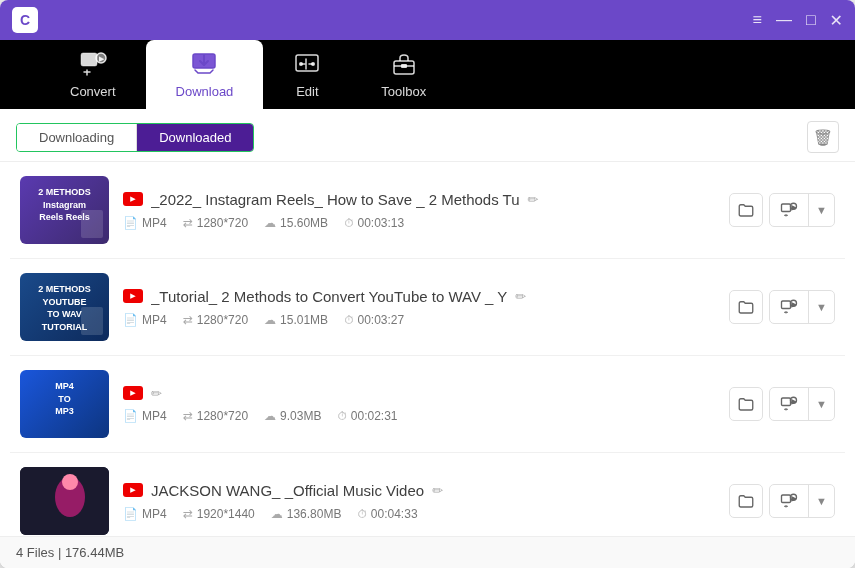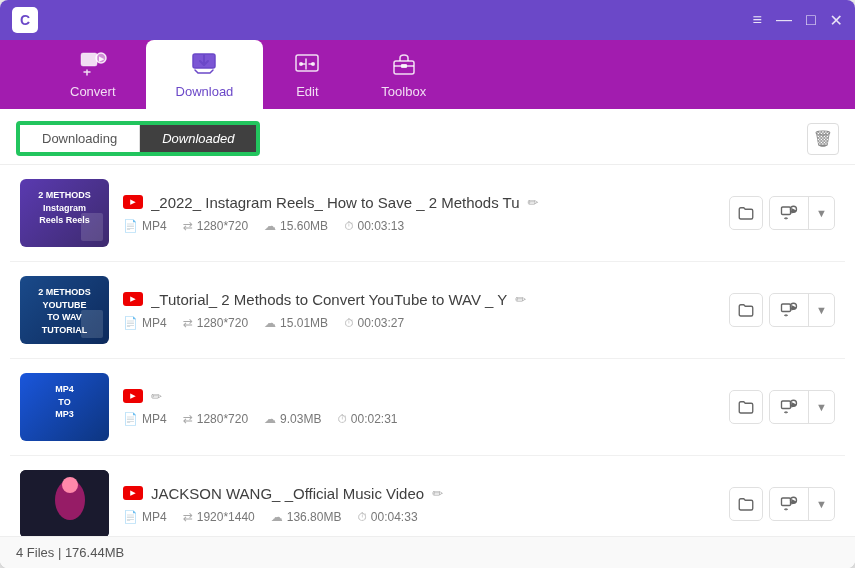--- a/index.html
+++ b/index.html
@@ -45,21 +45,21 @@
       gap: 14px;
       align-items: center;
     }
     .title-bar-controls span {
       color: #fff;
       font-size: 16px;
       cursor: pointer;
       opacity: 0.85;
     }
     .nav-bar {
-      background: #a21caf;
+      background: #000000;
       display: flex;
       align-items: flex-start;
       padding: 0 40px;
       flex-shrink: 0;
     }
     .nav-item {
       display: flex;
       flex-direction: column;
       align-items: center;
       justify-content: center;
@@ -90,37 +90,36 @@
     .tab-bar {
       display: flex;
       align-items: center;
       padding: 12px 16px 8px;
       gap: 0;
       border-bottom: 1px solid #eee;
       justify-content: space-between;
     }
     .tab-group {
       display: flex;
-      border: 4px solid #22c55e;
+      border: 1px solid #22c55e;
       border-radius: 4px;
       overflow: hidden;
     }
     .tab-btn {
       padding: 6px 22px;
       font-size: 13px;
       cursor: pointer;
       background: #fff;
       color: #555;
       border: none;
       outline: none;
     }
     .tab-btn.active {
-      background: #404040;
+      background: #4c1d95;
       color: #fff;
-      font-style: italic;
     }
     .tab-btn:not(:last-child) {
       border-right: 1px solid #ddd;
     }
     .delete-btn {
       width: 32px;
       height: 32px;
       border: 1px solid #ddd;
       border-radius: 4px;
       display: flex;

